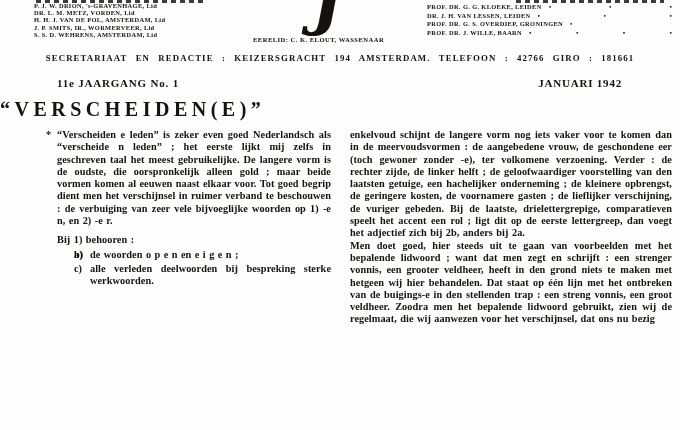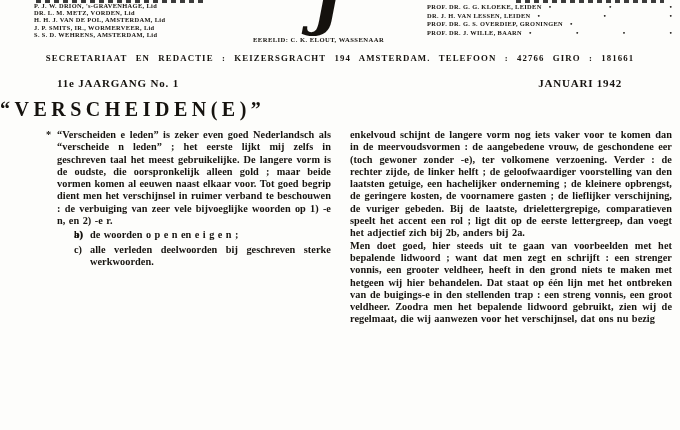--- a/index.html
+++ b/index.html
@@ -102,30 +102,31 @@
     <span class="issue-date">JANUARI 1942</span>
   </div>
 
   <div class="article-title">“VERSCHEIDEN(E)”</div>
 
   <div class="col col-left">
     <p class="para-star">
       <span class="star">*</span>
       <span>“Verscheiden e leden” is zeker even goed Nederlandsch als “verscheide n leden” ; het eerste lijkt mij zelfs in geschreven taal het meest gebruikelijke. De langere vorm is de oudste, die oorspronkelijk alleen gold ; maar beide vormen komen al eeuwen naast elkaar voor. Tot goed begrip dient men het verschijnsel in ruimer verband te beschouwen : de verbuiging van zeer vele bijvoeglijke woorden op 1) -e n, en 2) -e r.</span>
     </p>
+    <p class="bij-heading">Bij 1) behooren :</p>
     <div class="li">
       <span class="li-marker">a)</span>
     </div>
     <div class="li">
       <span class="li-marker">b)</span>
       <span>de woorden o p e n en e i g e n ;</span>
     </div>
     <div class="li">
       <span class="li-marker">c)</span>
-      <span>alle verleden deelwoorden bij geschreven sterke werkwoorden.</span>
+      <span>alle verleden deelwoorden bij bespreking sterke werkwoorden.</span>
     </div>
   </div>
 
   <div class="col col-right">
     <p>enkelvoud schijnt de langere vorm nog iets vaker voor te komen dan in de meervoudsvormen : de aangebedene vrouw, de geschondene eer (toch gewoner zonder -e), ter volkomene verzoening. Verder : de rechter zijde, de linker helft ; de geloofwaardiger voorstelling van den laatsten getuige, een hachelijker onderneming ; de kleinere opbrengst, de geringere kosten, de voornamere gasten ; de lieflijker verschijning, de vuriger gebeden. Bij de laatste, drielettergrepige, comparatieven speelt het accent een rol ; ligt dit op de eerste lettergreep, dan voegt het adjectief zich bij 2b, anders bij 2a.</p>
     <p>Men doet goed, hier steeds uit te gaan van voorbeelden met het bepalende lidwoord ; want dat men zegt en schrijft : een strenger vonnis, een grooter veldheer, heeft in den grond niets te maken met hetgeen wij hier behandelen. Dat staat op één lijn met het ontbreken van de buigings-e in den stellenden trap : een streng vonnis, een groot veldheer. Zoodra men het bepalende lidwoord gebruikt, zien wij de regelmaat, die wij aanwezen voor het verschijnsel, dat ons nu bezig</p>
   </div>
 
 </div>
 

